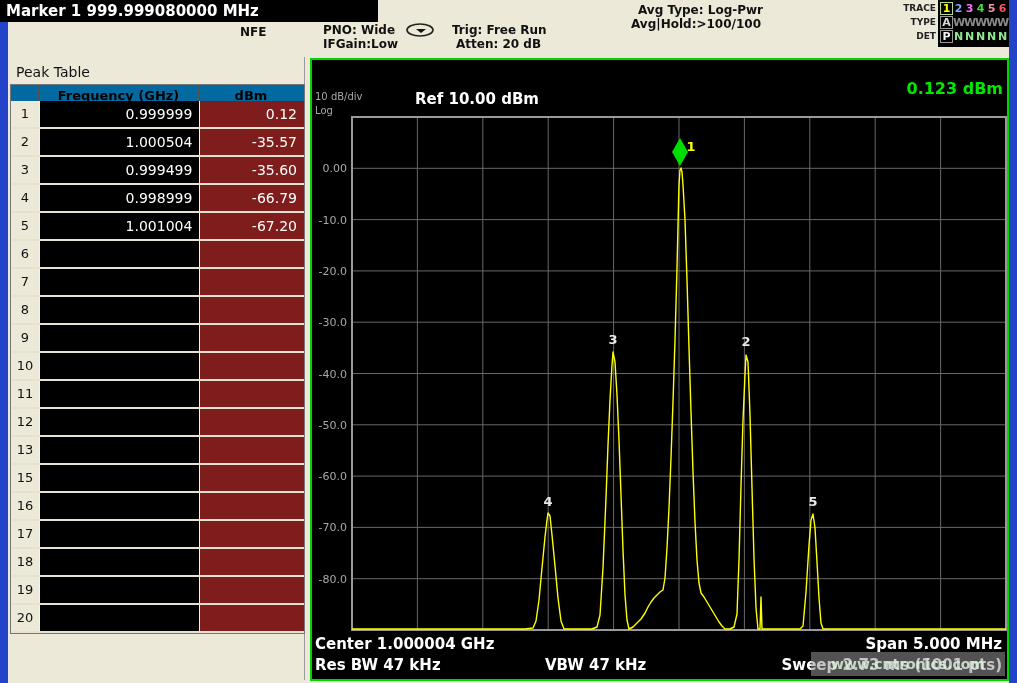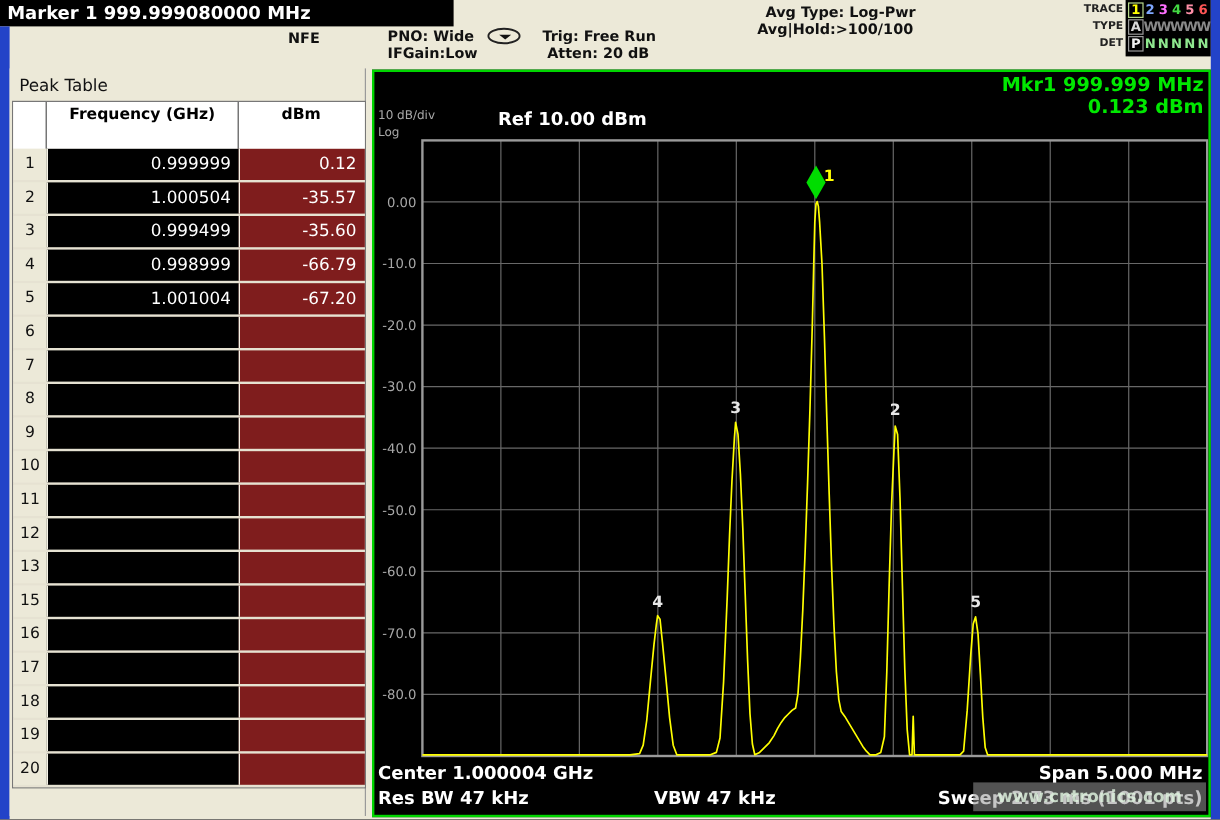--- a/index.html
+++ b/index.html
@@ -16,21 +16,21 @@
   
   #trace-labels div{position:absolute;right:0;text-align:right;font-size:9px;font-weight:bold;color:#222;}
   #trace-block{left:938px;top:0;width:71px;height:47px;background:#000;}
   .tr-row{position:absolute;left:2px;display:flex;}
   .tr-cell{width:11px;text-align:center;font-size:11px;font-weight:bold;line-height:13px;}
   
   #peak-panel{left:8px;top:57px;width:297px;height:623px;background:#ece9d8;
     border-right:1px solid #9a9a9a;box-sizing:border-box;}
   #peak-title{left:8px;top:7px;font-size:14px;color:#111;}
   #peak-table{left:2px;top:27px;width:293px;border:1px solid #777;box-sizing:content-box;}
-  .hdr{display:flex;height:39px;background:#ffffff;}
+  .hdr{display:flex;height:16px;background:#0369a1;}
   .hdr .c{box-sizing:border-box;border-right:1px solid #555;font-size:13px;font-weight:bold;
     color:#000;text-align:center;line-height:22px;}
   .prow{display:flex;height:28px;box-sizing:border-box;border-bottom:2px solid #e6e2d2;}
   .prow .num{width:28px;background:#ece9d8;color:#111;font-size:13px;text-align:center;line-height:26px;}
   .prow .freq{width:160px;background:#000;border-left:1px solid #f5f2e6;}
   .prow .dbm{width:104px;background:#7f1d1d;border-left:1px solid #f5f2e6;}
   .prow .val{color:#fff;font-size:14px;text-align:right;line-height:26px;padding-right:7px;box-sizing:border-box;display:block;}
   
   #spectrum{left:310px;top:58px;width:699px;height:623px;background:#000;
     border:2px solid #00d500;box-sizing:border-box;}
@@ -277,21 +277,20 @@
             <div class="dbm">
               <span class="val"></span>
             </div>
           </div>
         </div>
     </div>
 
   </div>
 
   <div id="spectrum" class="abs">
-    <div class="green-ro" style="top:1px;">Mkr1 999.999 MHz</div>
     <div class="green-ro" style="top:19px;">0.123 dBm</div>
     <div class="gray-sm" style="left:3px;top:31px;">10 dB/div</div>
     <div class="gray-sm" style="left:3px;top:45px;">Log</div>
     <div class="white-b" style="left:103px;top:30px;">Ref 10.00 dBm</div>
 
     <svg id="plot" style="position:absolute;left:0;top:0;" width="695" height="619" viewBox="312 60 695 619">
         <line x1="417.4" y1="117" x2="417.4" y2="630" stroke="#686868" stroke-width="1"></line>
         <line x1="482.8" y1="117" x2="482.8" y2="630" stroke="#686868" stroke-width="1"></line>
         <line x1="548.2" y1="117" x2="548.2" y2="630" stroke="#686868" stroke-width="1"></line>
         <line x1="613.6" y1="117" x2="613.6" y2="630" stroke="#686868" stroke-width="1"></line>

